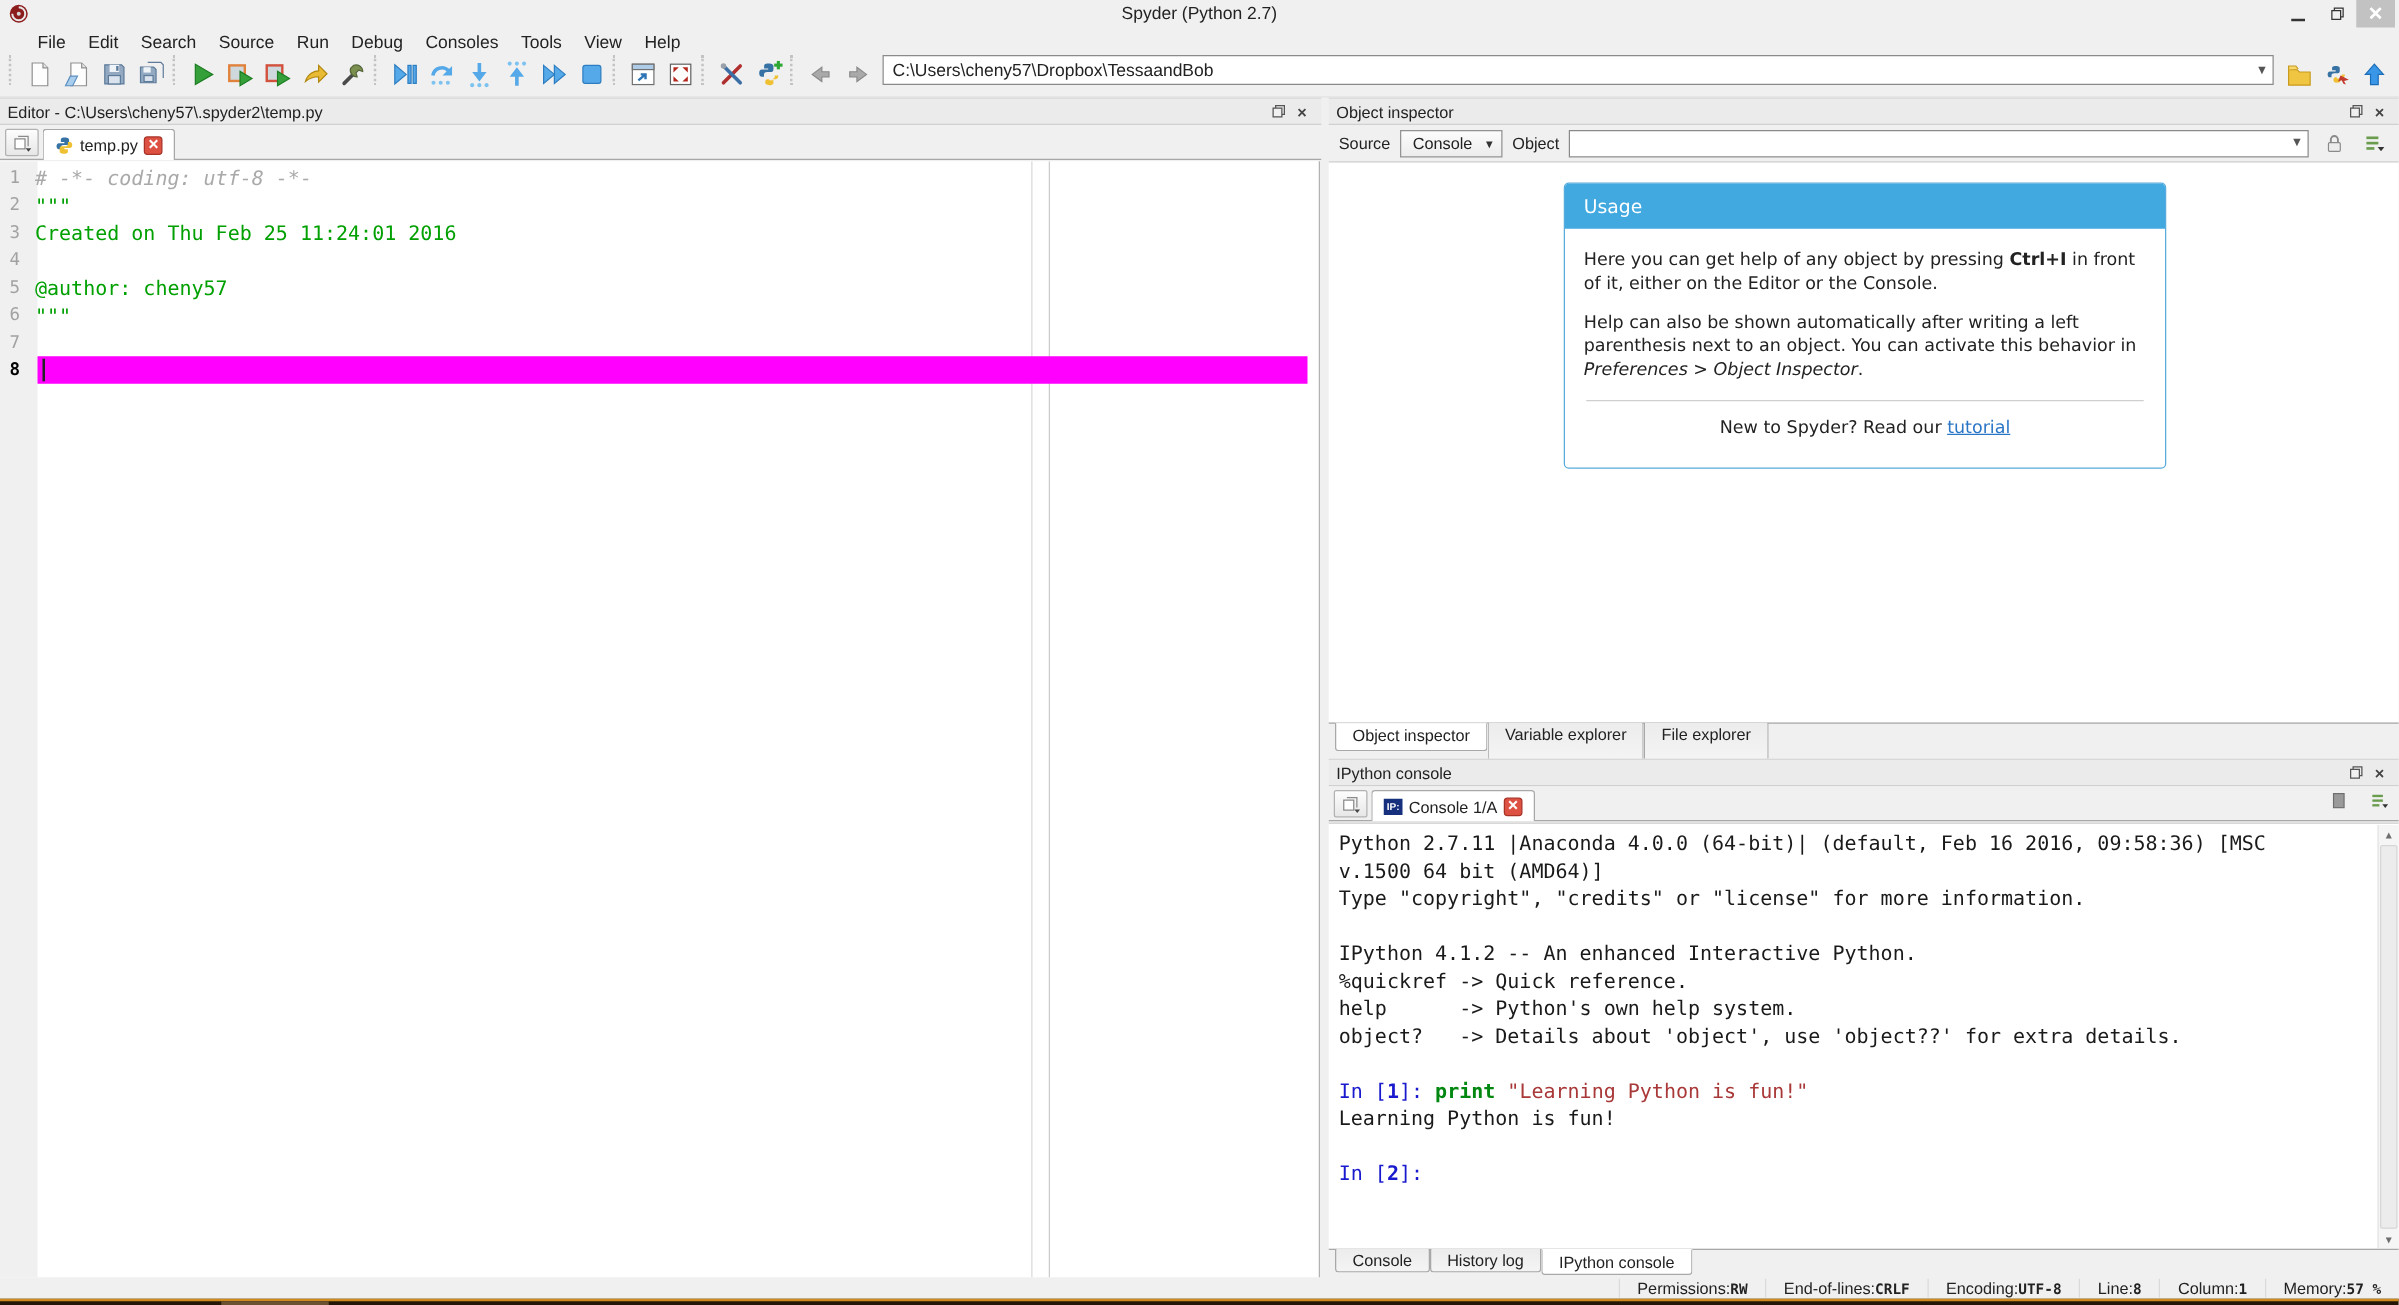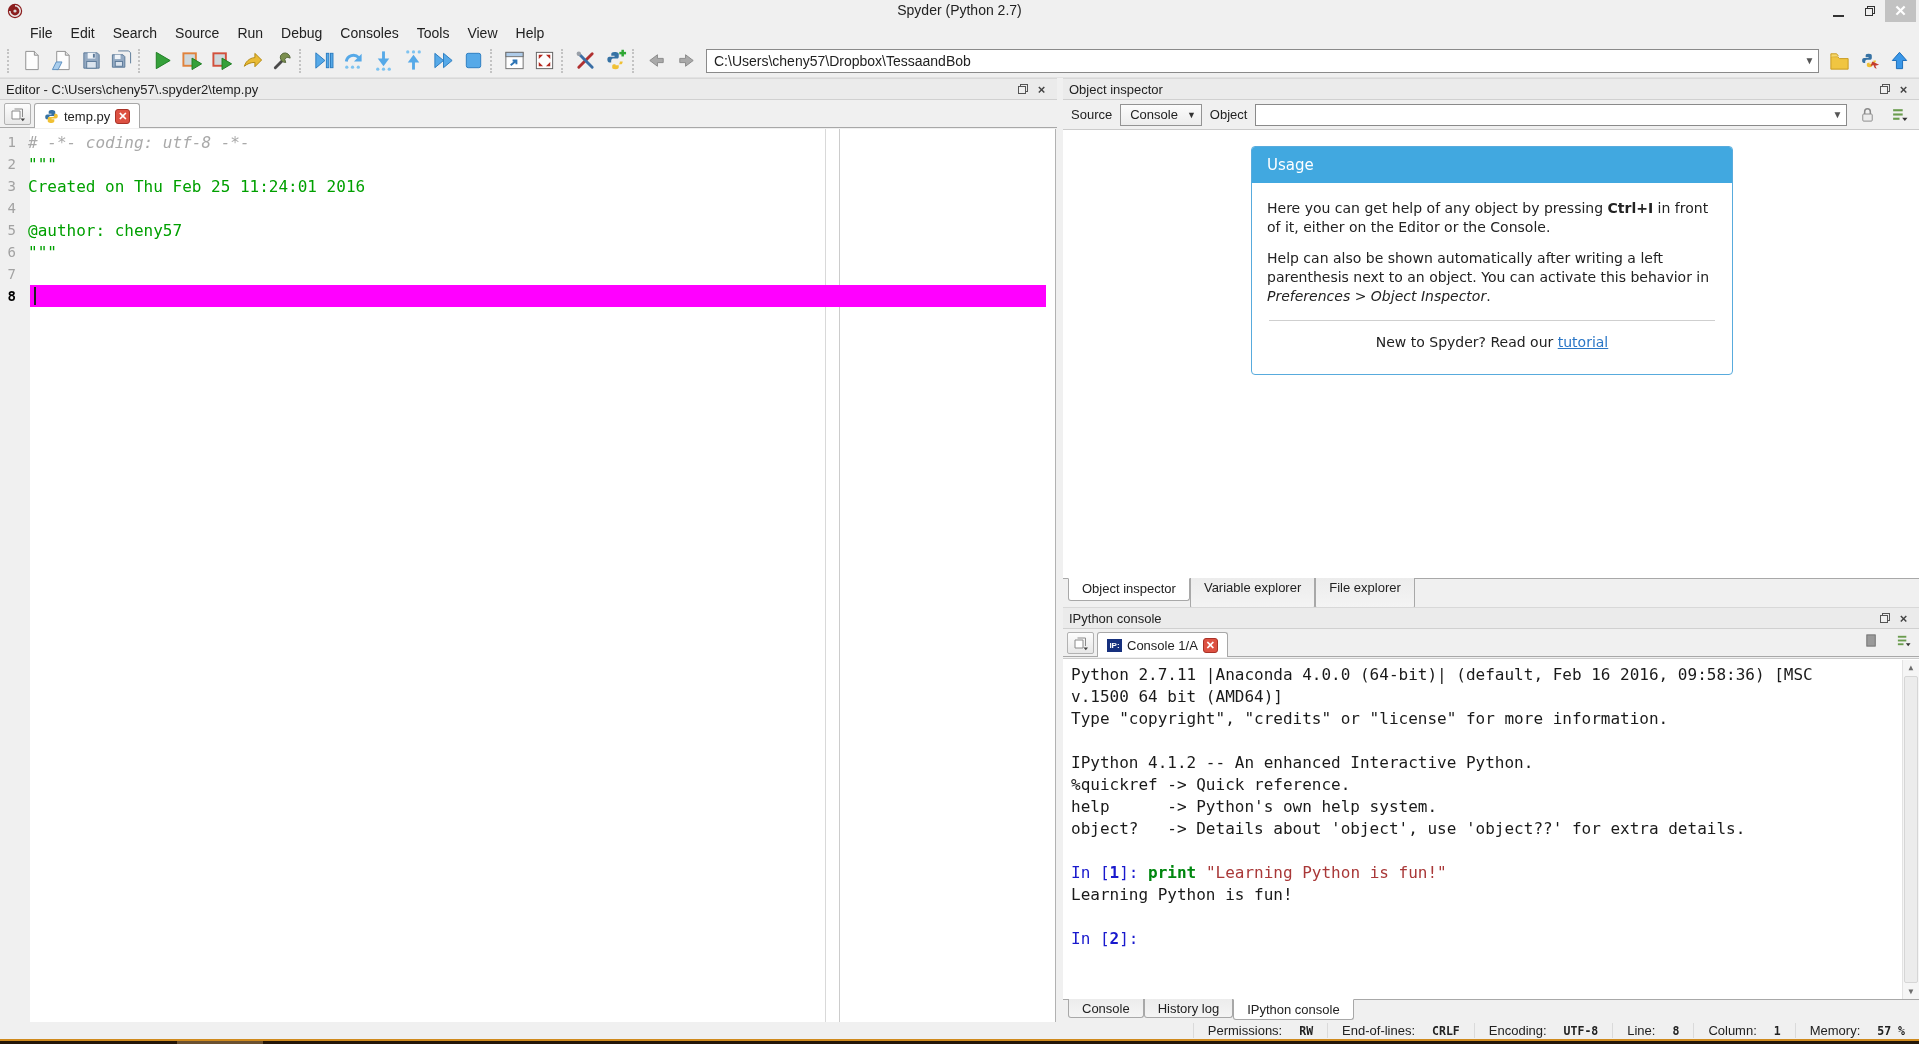--- a/index.html
+++ b/index.html
@@ -17,21 +17,21 @@
   .win-btns { position:absolute; right:3px; top:0; height:22px; display:flex; }
   .win-btn { width:31px; height:22px; display:flex; align-items:center; justify-content:center; color:#333; }
   .min-glyph { width:11px; height:2px; background:#333; margin-top:9px; }
   .win-close { background:#c2c2c2; color:#fff; font-size:15px; font-weight:bold; }
 
   
   .menubar { position:absolute; left:16px; top:22px; right:0; height:22px; display:flex; align-items:center; padding-left:5px; }
   .menu-item { padding:2px 9px; color:#222; }
 
   
-  .toolbar { position:absolute; left:0; top:44px; right:0; height:34px; display:flex; align-items:center; padding:0 5px; border-bottom:1px solid #e2e2e2; }
+  .toolbar { position:absolute; left:0; top:44px; right:0; height:34px; display:flex; padding:0 5px; border-bottom:1px solid #e2e2e2; }
   .tsep { width:5px; height:24px; border-left:2px dotted #c3c3c3; margin:0 4px 0 2px; }
   .tbtn { width:30px; height:30px; display:flex; align-items:center; justify-content:center; background:transparent; border:none; flex:none; }
   .tbtn svg { width:23px; height:23px; }
   .path-combo { flex:1; height:24px; background:#fff; border:1px solid #8a8a8a; display:flex; align-items:center; margin:0 5px; padding-left:7px; font-size:14px; color:#222; position:relative; min-width:200px; }
   .combo-arrow { margin-left:auto; width:17px; color:#555; font-size:10px; text-align:center; }
 
   
   .pane { position:absolute; background:#f0f0f0; }
   .pane-title { height:22px; background:#ebebeb; border-top:1px solid #d8d8d8; border-bottom:1px solid #d0d0d0; display:flex; align-items:center; padding:0 6px; font-size:13px; color:#222; }
   .pt-space { flex:1; }
@@ -97,21 +97,21 @@
   .vscroll { position:absolute; right:0; top:1px; bottom:0; width:17px; background:#f5f5f5; border-left:1px solid #e3e3e3; }
   .vs-arrow { height:15px; text-align:center; font-size:8px; color:#6d6d6d; line-height:15px; }
   .vs-down { position:absolute; bottom:0; left:0; right:0; }
   .vs-thumb { position:absolute; left:1px; right:1px; top:16px; bottom:16px; background:#ececec; border:1px solid #d6d6d6; border-radius:2px; }
   #ipy-pane .bottom-tabs { height:22px; }
   #ipy-pane .btab { height:19px; }
   #ipy-pane .btab.active { height:21px; }
 
   
   .statusbar { position:absolute; left:0; top:1022px; right:0; height:17px; background:#f0f0f0; display:flex; justify-content:flex-end; align-items:center; font-size:13px; color:#222; }
-  .st-seg { padding:0 14px; height:15px; display:flex; align-items:center; gap:17px; border-left:1px solid #dadada; }
+  .st-seg { padding:0 14px; height:15px; display:flex; align-items:center; gap:0; border-left:1px solid #dadada; }
   .st-val { font-weight:bold; font-size:11.5px; font-family:"DejaVu Sans Mono", monospace; }
 
   
   .taskbar { position:absolute; left:0; top:1039px; right:0; height:5px; background:#241607; border-top:2px solid #cf8a1d; }
   .task-app { position:absolute; left:177px; width:86px; top:0; bottom:0; background:#6b5130; }
 </style>
 </head>
 <body>
 
 <div class="titlebar">

